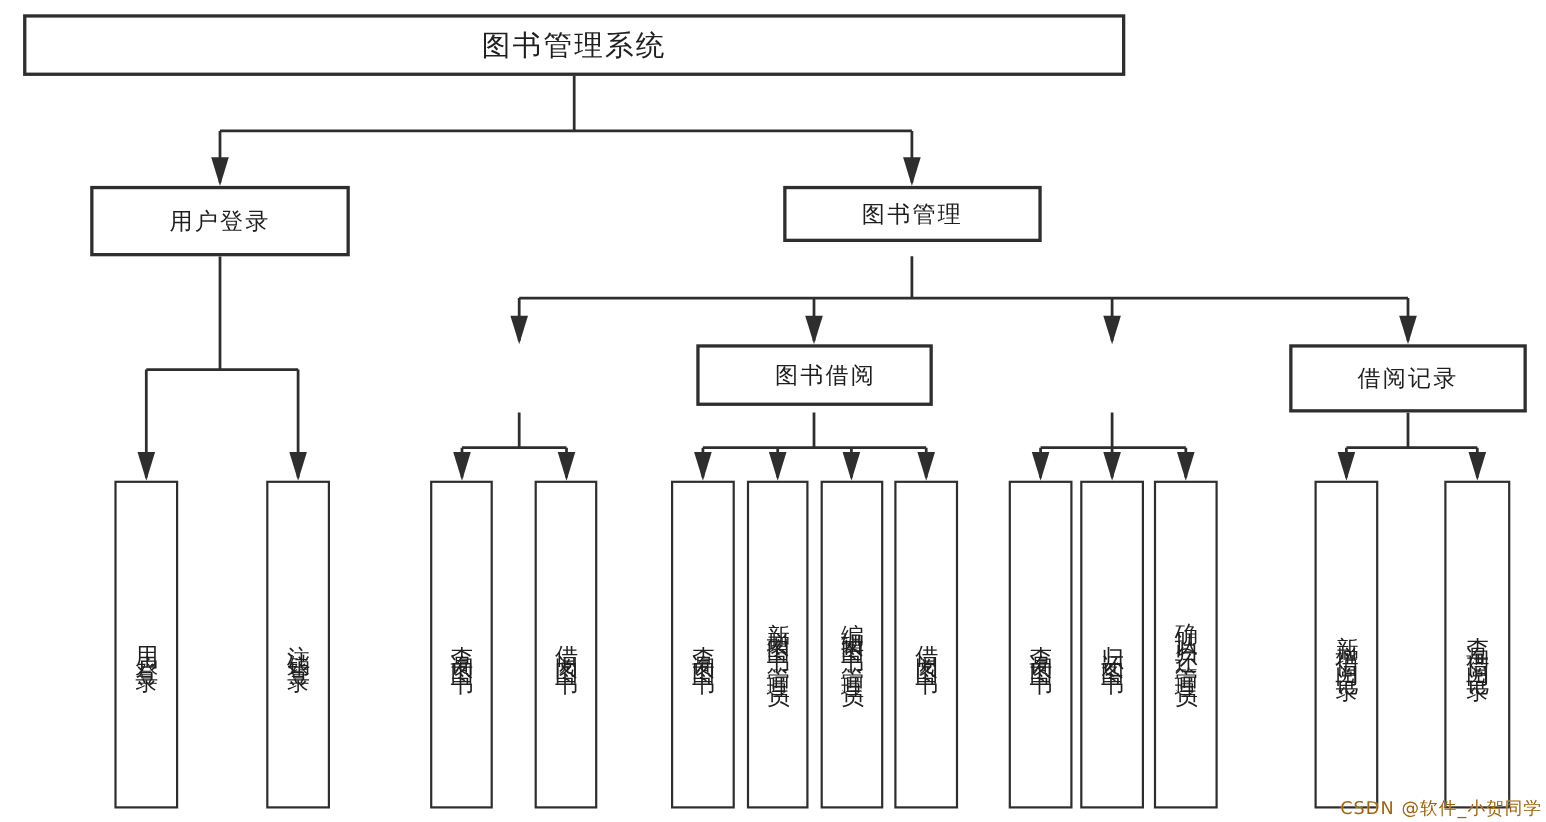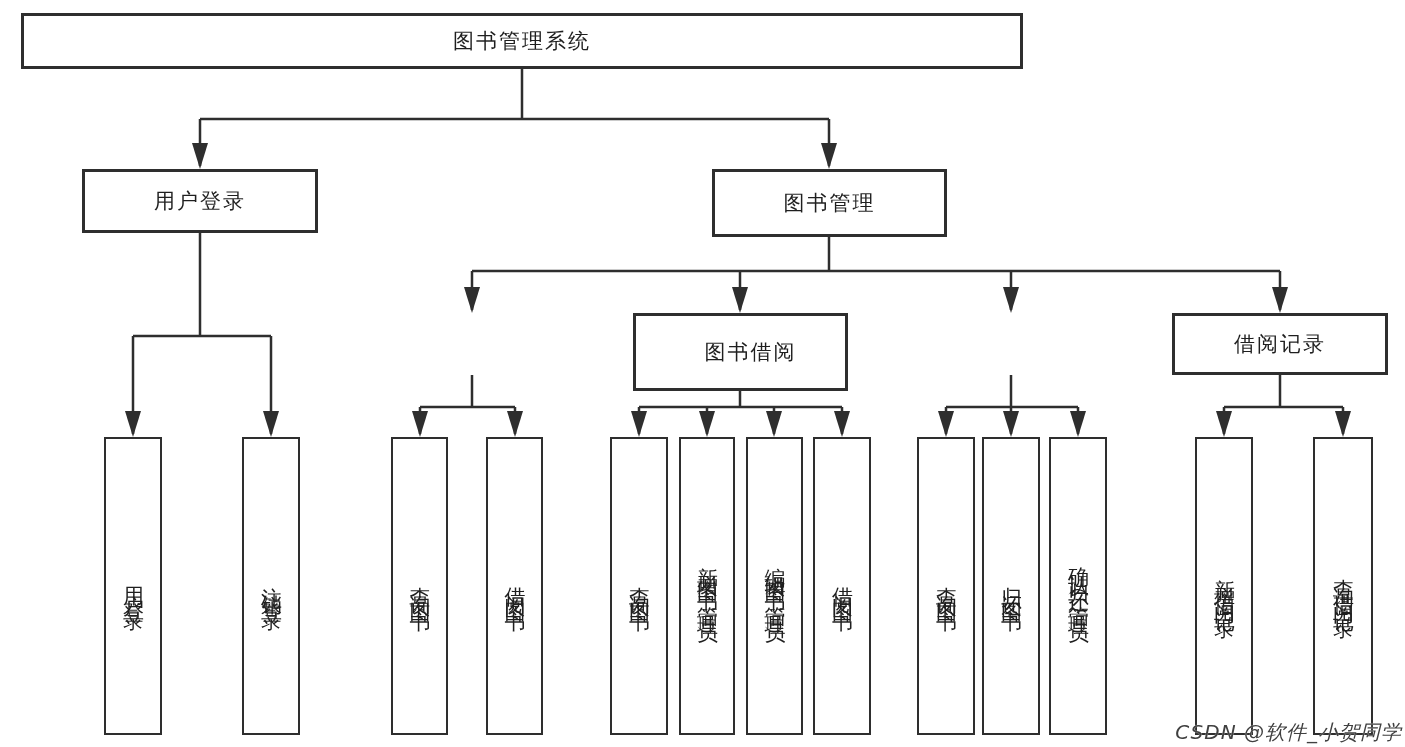--- a/index.html
+++ b/index.html
@@ -16,40 +16,39 @@
   .node{
     position:absolute;
     box-sizing:border-box;
     background:#ffffff;
     border:3px solid #2e2e2e;
     display:flex;align-items:center;justify-content:center;
     color:#1f1f1f;
     z-index:2;
   }
   .hnode{font-size:21px;letter-spacing:2px;white-space:nowrap;}
-  .root{font-size:21px;letter-spacing:2px;}
+  .root{font-size:26px;letter-spacing:2px;}
   .leaf{
     border-width:2.5px;
     writing-mode:vertical-rl;
     text-orientation:mixed;
     font-size:21px;
     letter-spacing:8px;
     line-height:1;
   }
   .leaf span{display:block;}
   .watermark{
     position:absolute;
     right:3px;bottom:1px;
-    font-size:20px;
+    font-size:16px;
     letter-spacing:1px;
-    color:#404040;
+    color:#a16207;
     text-shadow:0 0 1px rgba(255,255,255,0.9);
     z-index:10;
     white-space:nowrap;
-    font-style:italic;
   }
 </style>
 </head>
 <body>
 
 <div class="canvas">
 
   <svg class="wires" viewBox="0 0 1405 747" xmlns="http://www.w3.org/2000/svg">
     <defs>
       <polygon id="arrowhead" points="-8,-26 8,-26 0,0"></polygon>
@@ -96,25 +95,25 @@
     </g>
   </svg>
 
   <div class="node root" style="left:21px;top:13px;width:1002px;height:56px;">
     <span>图书管理系统</span>
   </div>
 
   <div class="node hnode" style="left:82px;top:169px;width:236px;height:64px;">
     <span>用户登录</span>
   </div>
-  <div class="node hnode" style="left:712px;top:169px;width:235px;height:68px;">
+  <div class="node hnode" style="left:712px;top:169px;width:235px;height:51px;">
     <span>图书管理</span>
   </div>
 
-  <div class="node hnode" style="left:633px;top:313px;width:215px;height:78px;padding-left:20px;">
+  <div class="node hnode" style="left:633px;top:313px;width:215px;height:56px;padding-left:20px;">
     <span>图书借阅</span>
   </div>
   <div class="node hnode" style="left:1172px;top:313px;width:216px;height:62px;">
     <span>借阅记录</span>
   </div>
 
   <div class="node leaf" style="left:104px;top:437px;width:58px;height:298px;">
     <span>用户登录</span>
   </div>
   <div class="node leaf" style="left:242px;top:437px;width:58px;height:298px;">

